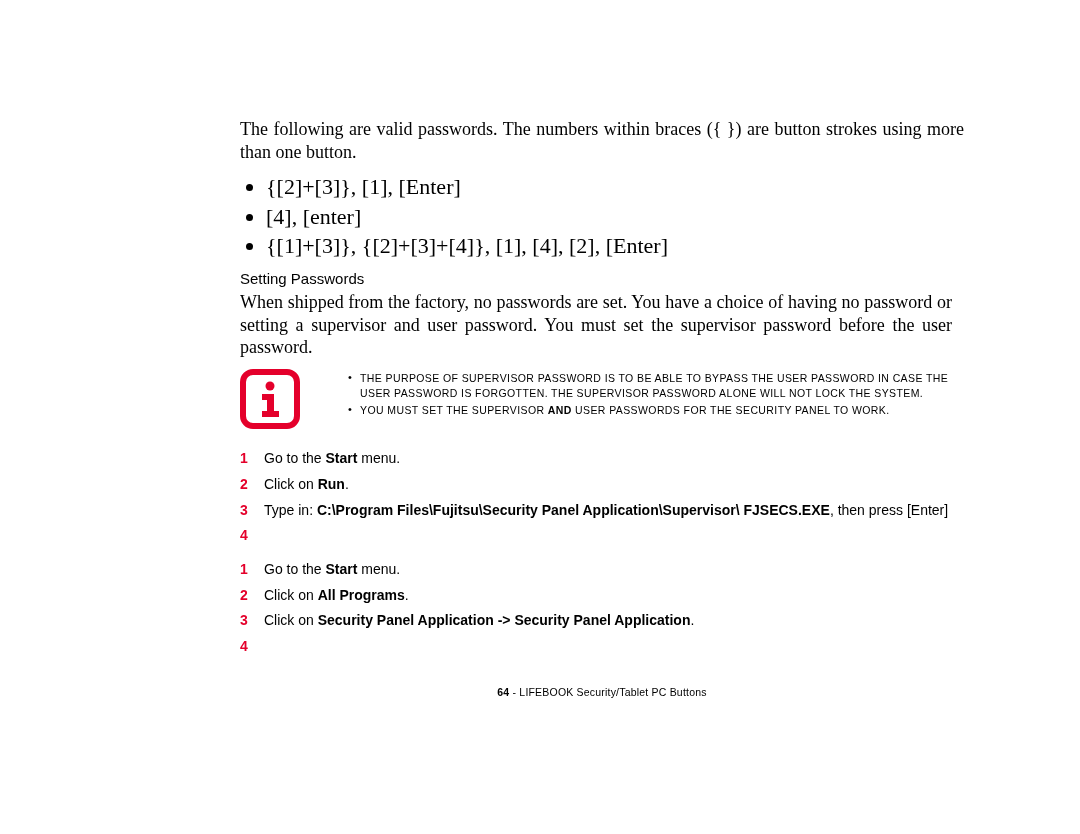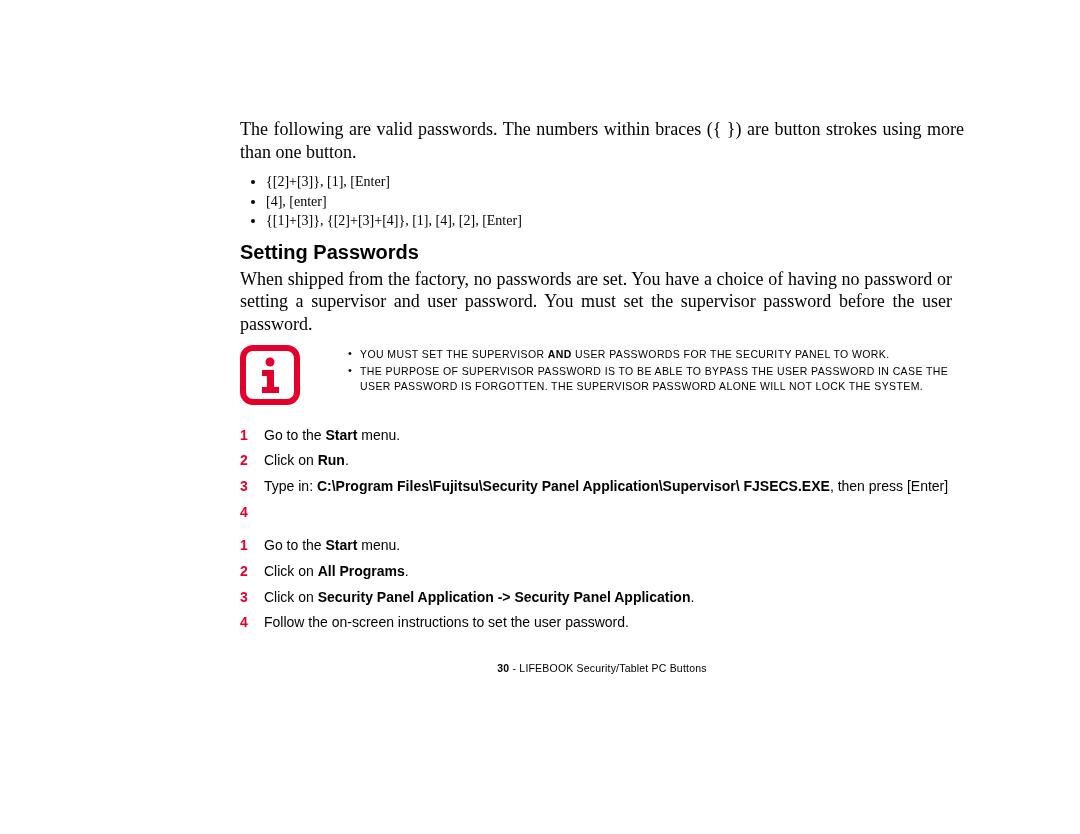--- a/index.html
+++ b/index.html
@@ -20,26 +20,26 @@
   .intro {
     margin: 0 0 10px 0;
     text-align: justify;
   }
   ul.pwlist {
     margin: 4px 0 10px 0;
     padding-left: 26px;
   }
   ul.pwlist li {
     margin: 2px 0;
-    font-size: 14px;
+    font-size: 22px;
   }
   .section-heading {
     font-family: Arial, Helvetica, sans-serif;
-    font-weight: bold;
-    font-size: 20px;
+    font-weight: normal;
+    font-size: 15px;
     margin: 8px 0 3px 0;
   }
   .body-para {
     margin: 0 12px 12px 0;
     text-align: justify;
   }
   
   .info-row {
     display: flex;
     align-items: flex-start;
@@ -129,24 +129,24 @@
       <svg width="60" height="60" viewBox="0 0 60 60">
         <rect x="3" y="3" width="54" height="54" rx="10" ry="10" fill="none" stroke="#e4002b" stroke-width="6"></rect>
         <circle cx="30" cy="17" r="4.5" fill="#e4002b"></circle>
         <rect x="22" y="25" width="12" height="6" fill="#e4002b"></rect>
         <rect x="27" y="25" width="7" height="20" fill="#e4002b"></rect>
         <rect x="22" y="42" width="17" height="6" fill="#e4002b"></rect>
       </svg>
     </div>
     <div class="info-notes">
       <ul>
+        <li><span class="smallcaps">The purpose of supervisor password is to be able to bypass the user password in case the user password is forgotten. The supervisor password alone will not lock the system.</span></li>
         <li>
           <span class="smallcaps">You must set the supervisor </span><span class="smallcaps sc-bold">and</span><span class="smallcaps"> user passwords for the security panel to work.</span>
         </li>
-        <li><span class="smallcaps">The purpose of supervisor password is to be able to bypass the user password in case the user password is forgotten. The supervisor password alone will not lock the system.</span></li>
       </ul>
     </div>
   </div>
 
 
   <div class="steps">
     <div class="step">
       <div class="step-num">1</div>
       <div class="step-text"><span>Go to the </span><b>Start</b><span> menu.</span></div>
     </div>
@@ -172,21 +172,20 @@
     <div class="step">
       <div class="step-num">2</div>
       <div class="step-text"><span>Click on </span><b>All Programs</b><span>.</span></div>
     </div>
     <div class="step">
       <div class="step-num">3</div>
       <div class="step-text"><span>Click on </span><b>Security Panel Application -&gt; Security Panel Application</b><span>.</span></div>
     </div>
     <div class="step">
       <div class="step-num">4</div>
-      <div class="step-text"><span>Follow the on-screen instructions to set the user password.</span><b></b><span></span></div>
     </div>
   </div>
 
   <div class="footer">
-    <b>30</b><span> - </span><span>LIFEBOOK Security/Tablet PC Buttons</span>
+    <b>64</b><span> - </span><span>LIFEBOOK Security/Tablet PC Buttons</span>
   </div>
 
 </div>
 
 </body></html>

